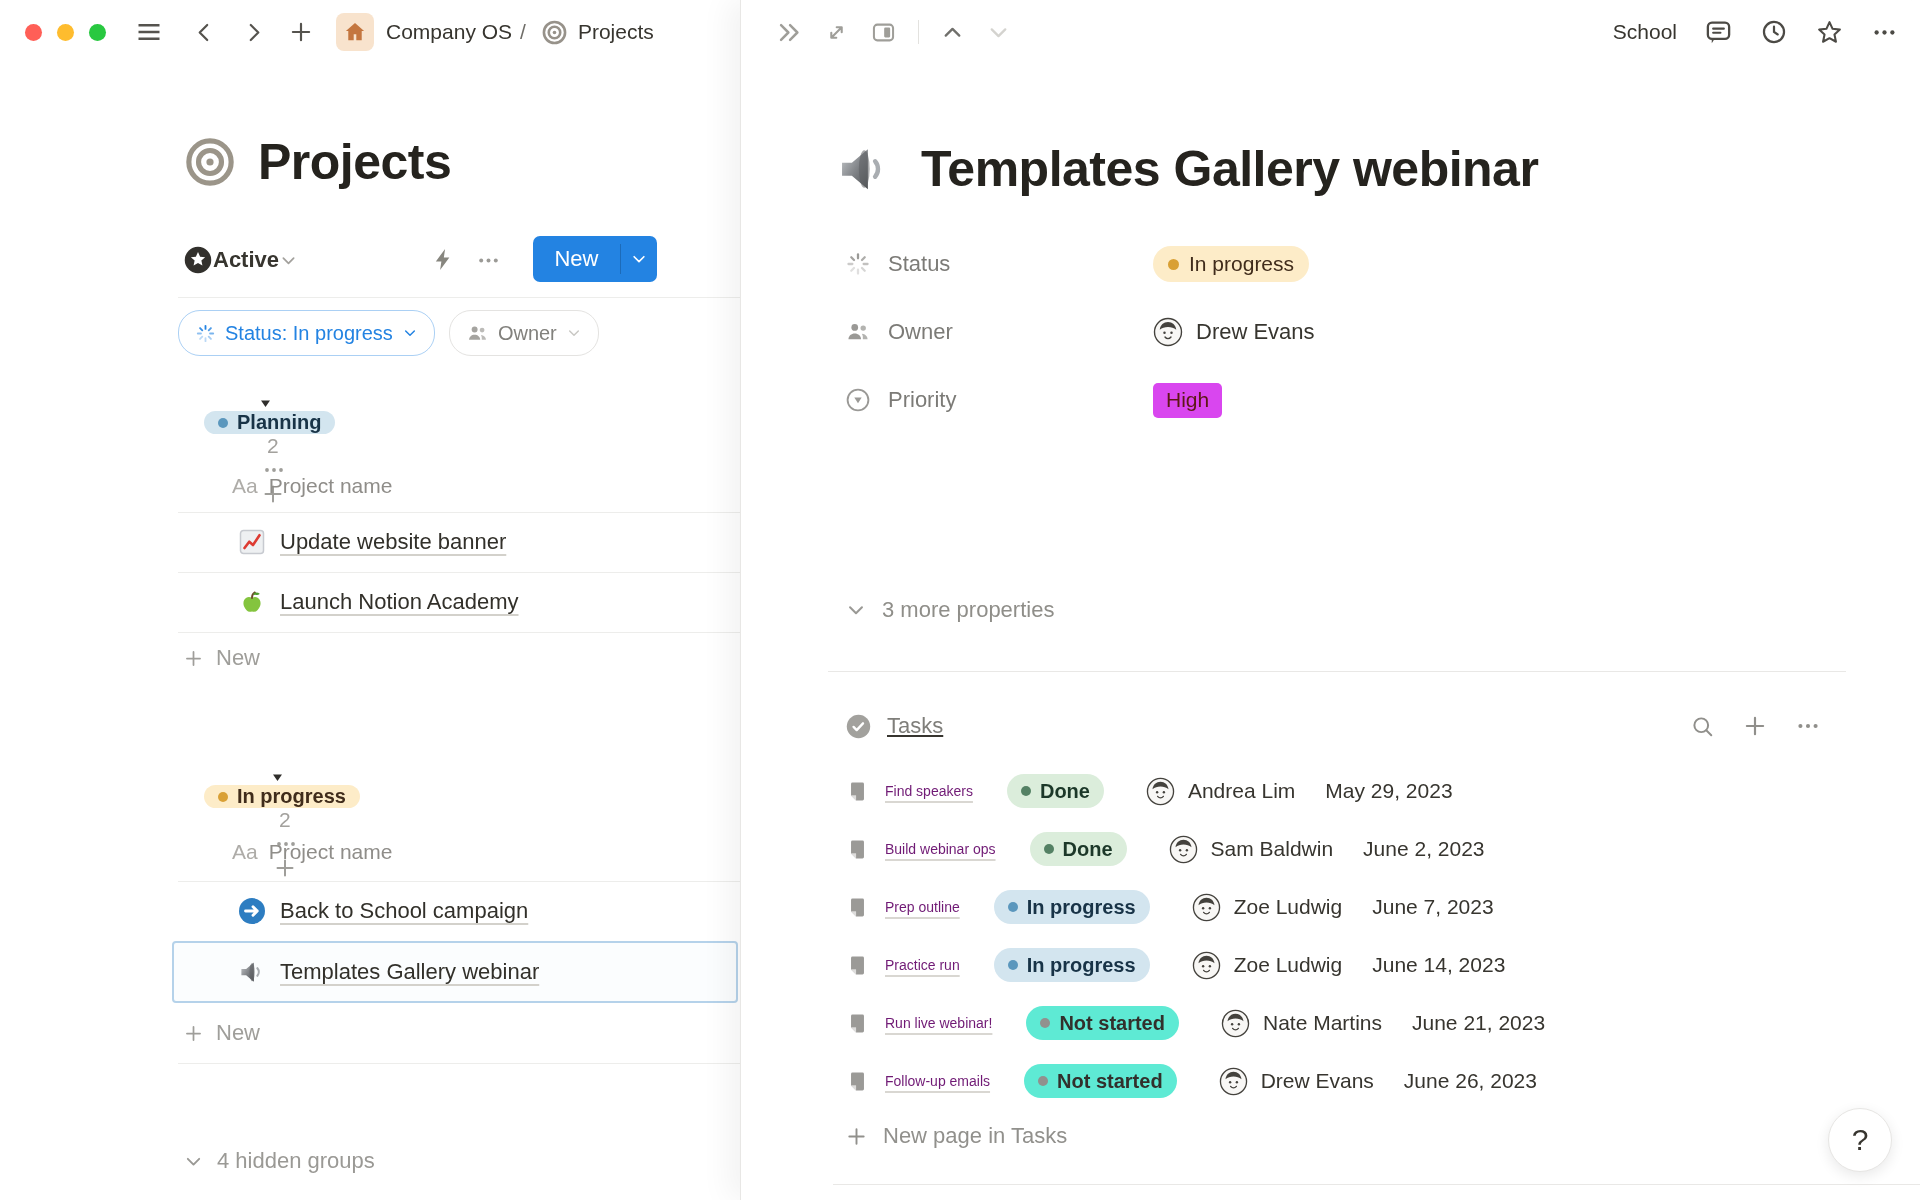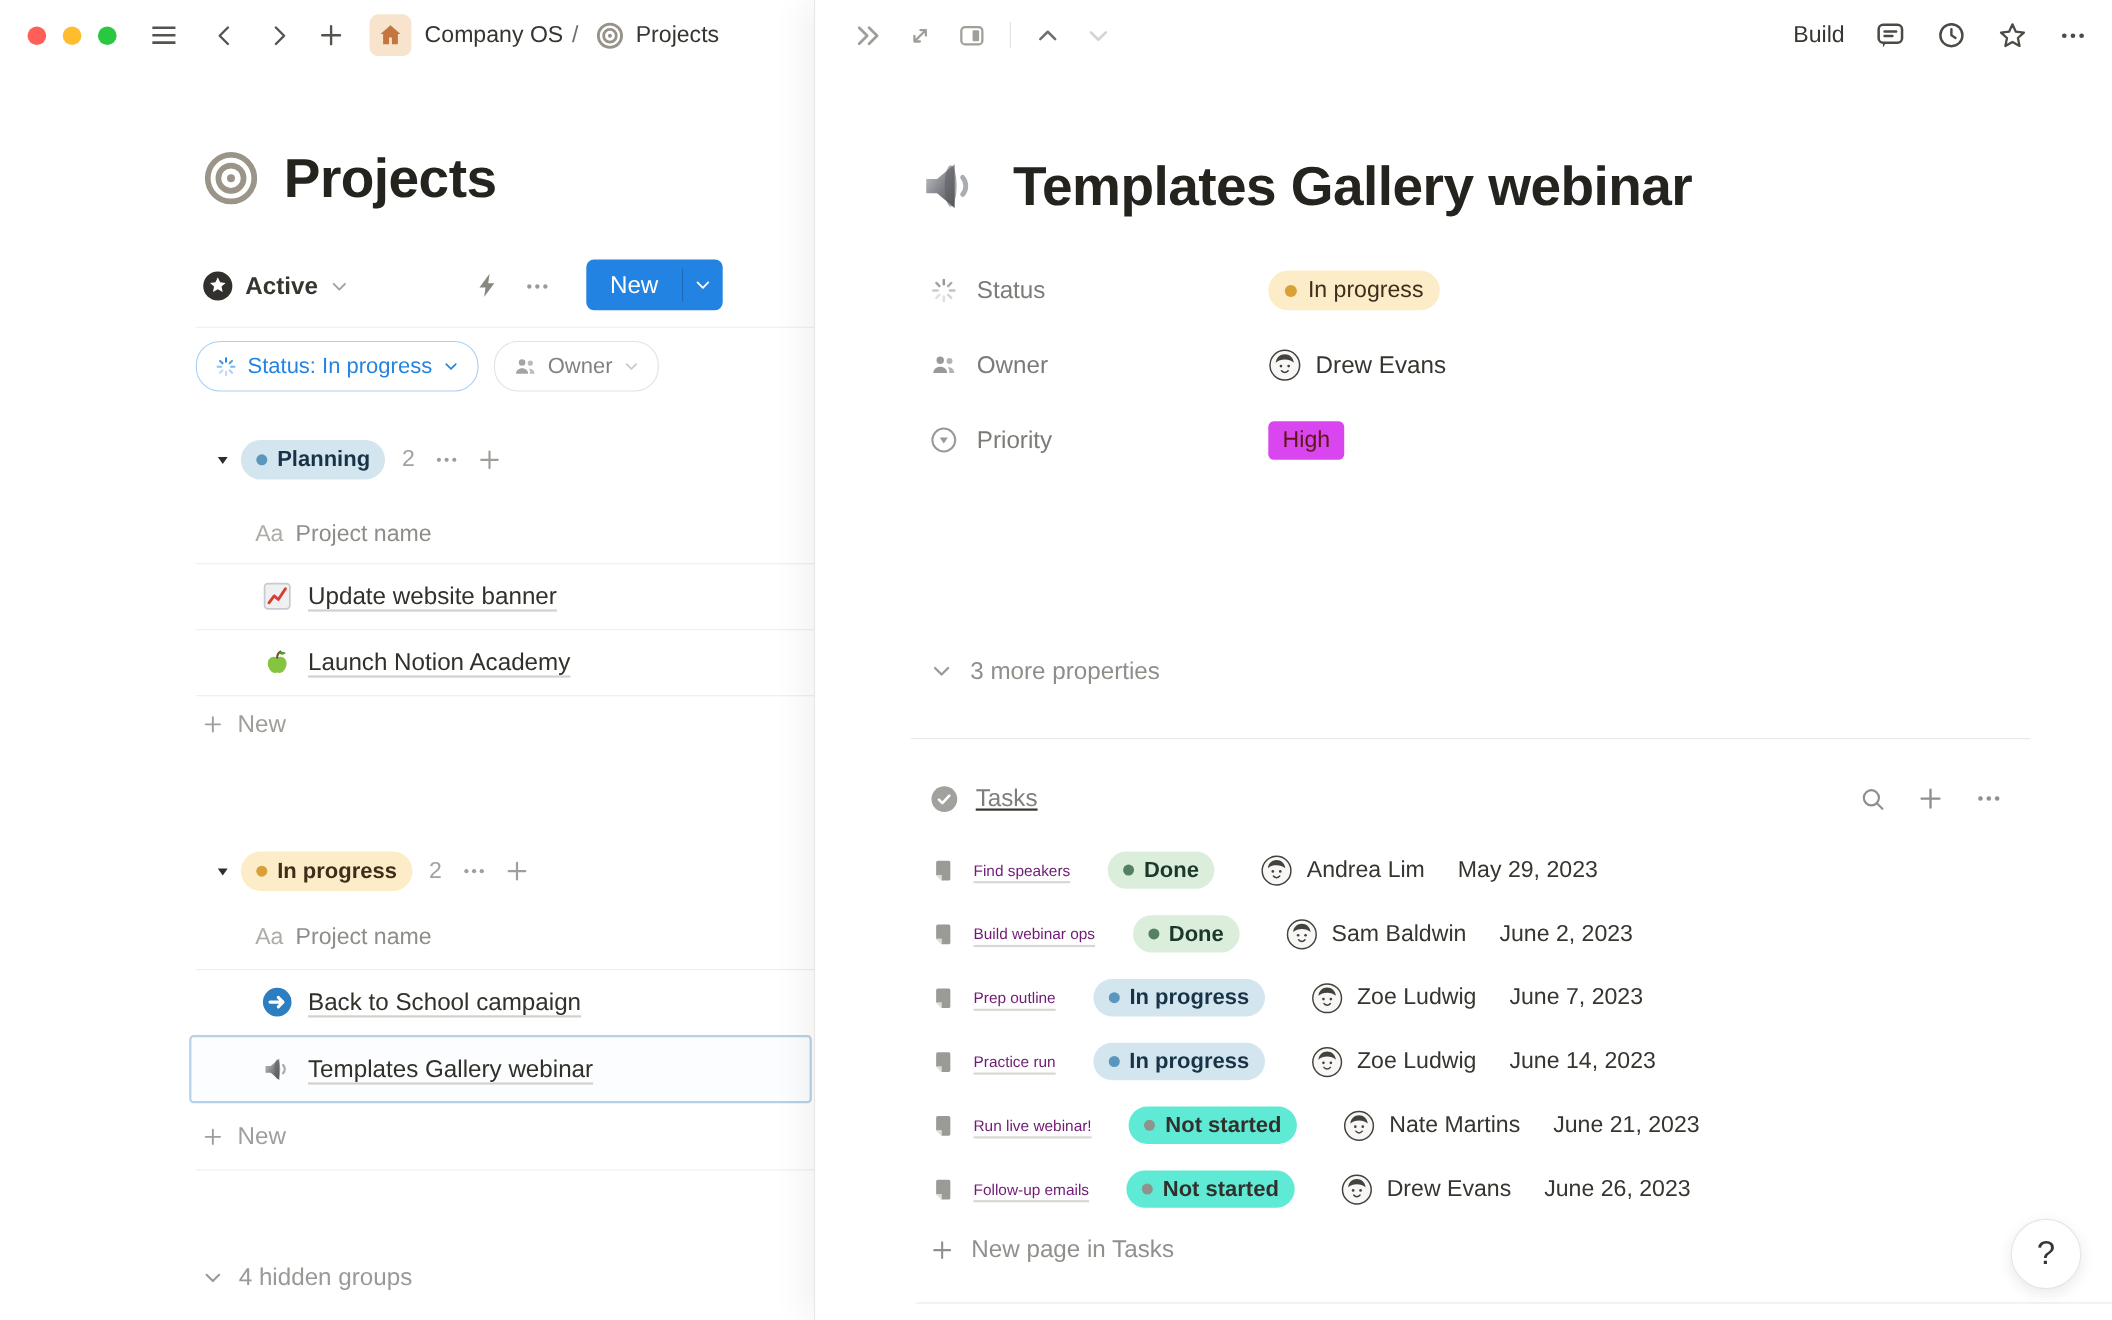--- a/index.html
+++ b/index.html
@@ -20,35 +20,35 @@
   .tb-mid{position:absolute;left:776px;top:0;height:64px;display:flex;align-items:center;gap:21px;}
   .vdiv{width:1px;height:24px;background:#e3e2df;}
   .tb-right{position:absolute;right:22px;top:0;height:64px;display:flex;align-items:center;gap:27px;color:#4c4a45;}
   .share{font-size:21px;font-weight:500;color:#37352f;}
 
   
   #left-panel{position:absolute;left:0;top:64px;width:740px;height:1136px;overflow:hidden;background:#fff;}
   .collection-head{position:absolute;left:183px;top:66px;height:64px;display:flex;align-items:center;gap:21px;}
   .collection-title{font-size:50px;font-weight:700;color:#25231e;letter-spacing:-0.5px;}
   .view-row{position:absolute;left:183px;top:172px;right:0;height:48px;}
-  .view-tab{position:absolute;left:0;top:0;height:48px;display:flex;align-items:center;gap:10px;}
+  .view-tab{position:absolute;left:0;top:0;height:48px;display:flex;align-items:center;}
   .view-label{font-size:22px;font-weight:600;color:#37352f;}
   .vr-bolt{position:absolute;left:247px;top:10px;color:#87867f;}
   .vr-dots{position:absolute;left:293px;top:12px;color:#9b9a96;}
   .new-btn{position:absolute;left:350px;top:0;width:124px;height:46px;background:#2383e2;border-radius:7px;display:flex;align-items:center;color:#fff;}
   .new-btn-main{flex:1;text-align:center;font-size:22px;font-weight:500;}
   .new-btn-chev{width:36px;height:30px;border-left:1px solid rgba(0,0,0,0.18);display:flex;align-items:center;justify-content:center;}
   .chips-row{position:absolute;left:178px;top:246px;height:44px;display:flex;gap:14px;}
   .chip{display:inline-flex;align-items:center;height:44px;padding:0 16px;border-radius:22px;gap:9px;white-space:nowrap;}
   .chip-blue{border:1.5px solid rgba(35,131,226,0.38);color:#2383e2;}
   .chip-blue .chip-label{font-size:20px;font-weight:500;}
   .chip-gray{border:1.5px solid #e4e3e1;color:#82817d;}
   .chip-gray .chip-label{font-size:20px;font-weight:500;}
   .chips-fade{position:absolute;left:640px;top:240px;width:100px;height:56px;background:linear-gradient(to right,rgba(255,255,255,0),#fff 85%);z-index:3;}
-  .group-head{position:absolute;left:195px;height:44px;display:flex;align-items:center;}
+  .group-head{position:absolute;left:195px;height:44px;display:flex;align-items:center;flex-direction:column;}
   .tri{color:#2f2e2b;}
   .gcount{font-size:21px;color:#a3a19d;margin-left:15px;}
   .ghead-dots{color:#9f9e9a;margin-left:17px;}
   .ghead-plus{color:#9f9e9a;margin-left:15px;}
   .colheader{position:absolute;left:232px;height:48px;display:flex;align-items:center;gap:11px;}
   .aa{font-size:21px;font-weight:500;color:#aeaca8;}
   .colname{font-size:21px;color:#8f8d89;}
   .prow{position:absolute;left:178px;width:562px;height:60px;display:flex;align-items:center;gap:13px;padding-left:59px;box-sizing:border-box;}
   .prow-title{font-size:22px;font-weight:500;color:#32302a;text-decoration:underline;text-decoration-color:#d3d1cb;text-decoration-thickness:1.5px;text-underline-offset:5px;white-space:nowrap;}
   .prow.sel{left:172px;width:566px;height:62px;border:2px solid #b5d2ea;border-radius:4px;background:#fbfdfe;padding-left:63px;}
@@ -312,21 +312,21 @@
       <span class="vdiv"></span>
       <svg class="i" style="width:25px;height:25px;color:#706f6b">
           <use href="#s-chevU"></use>
         </svg>
       <svg class="i" style="width:25px;height:25px;color:#d4d3cf">
           <use href="#s-chevD"></use>
         </svg>
     </div>
 
     <div class="tb-right">
-      <span class="share">Build</span>
+      <span class="share">School</span>
       <svg class="i" style="width:29px;height:29px">
           <use href="#s-comment"></use>
         </svg>
       <svg class="i" style="width:28px;height:28px">
           <use href="#s-clock"></use>
         </svg>
       <svg class="i" style="width:29px;height:29px">
           <use href="#s-star"></use>
         </svg>
       <svg class="i" style="width:27px;height:27px">

